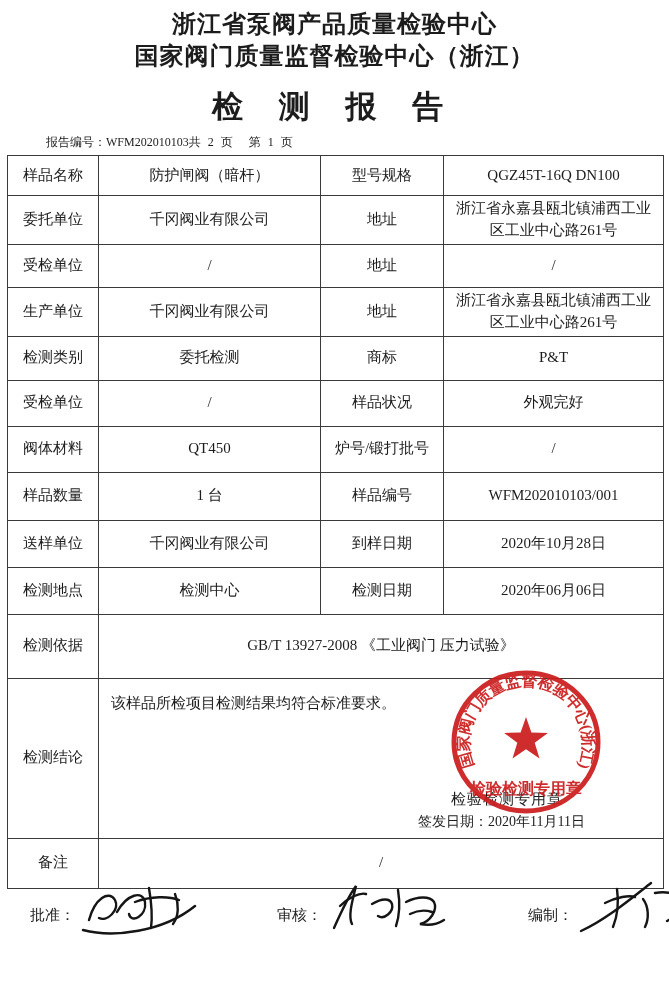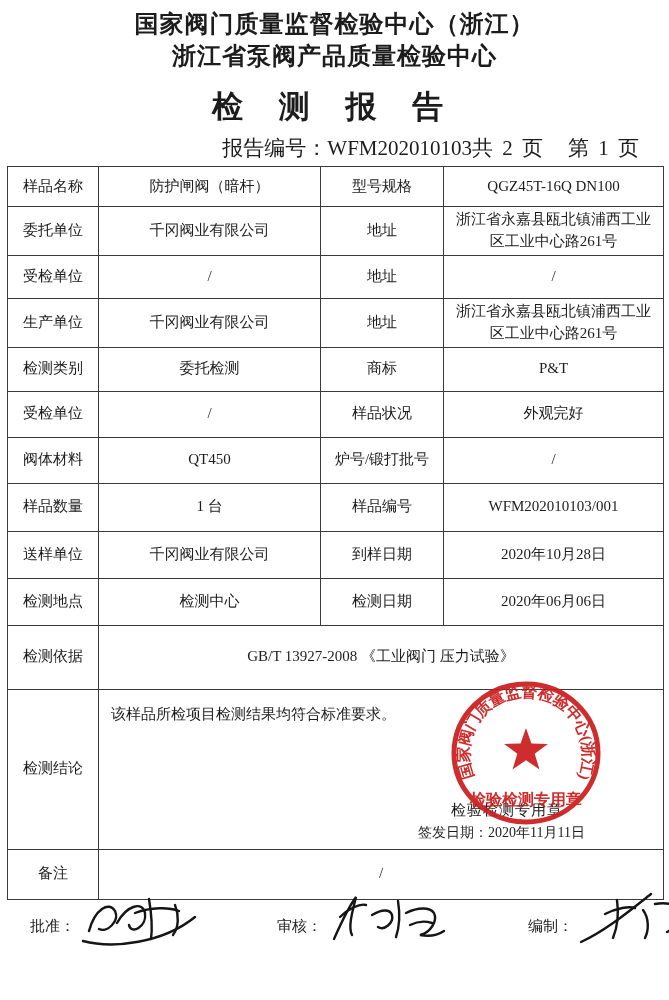--- a/index.html
+++ b/index.html
@@ -12,23 +12,23 @@
     overflow: hidden;
   }
   .header { text-align: center; padding-top: 8px; }
   .org-title {
     font-size: 24px; font-weight: bold; line-height: 32px; letter-spacing: 1px;
   }
   .report-title {
     font-size: 31px; font-weight: bold; margin-top: 14px; letter-spacing: 14px;
   }
   .meta-row {
-    display: flex; justify-content: flex-end;
+    display: flex; justify-content: flex-start;
     padding: 6px 26px 4px 46px;
-    font-size: 21px;
+    font-size: 12px;
   }
   .meta-row .pages { letter-spacing: 2px; padding-right: 2px; }
 
   table.report {
     margin-left: 7px;
     width: 656px;
     border-collapse: collapse;
     table-layout: fixed;
     border-radius: 9px;
   }
@@ -74,22 +74,22 @@
   .sig-group { display: flex; align-items: center; }
   .sig-label { font-size: 15px; white-space: nowrap; text-align: center; }
   .sig-svg { margin: -16px 0 0 4px; }
   .g2 { margin-left: 48px; }
   .g3 { margin-left: 62px; }
 </style>
 </head>
 <body>
 
 <div class="header">
+  <div class="org-title">浙江省泵阀产品质量检验中心</div>
   <div class="org-title">国家阀门质量监督检验中心（浙江）</div>
-  <div class="org-title">浙江省泵阀产品质量检验中心</div>
   <div class="report-title">检 测 报 告</div>
   <div class="meta-row">
     <span><span>报告编号：</span><span>WFM202010103</span></span>
     <span class="pages">共 2 页　第 1 页</span>
   </div>
 </div>
 
 <table class="report">
   <colgroup>
       <col class="c1">

